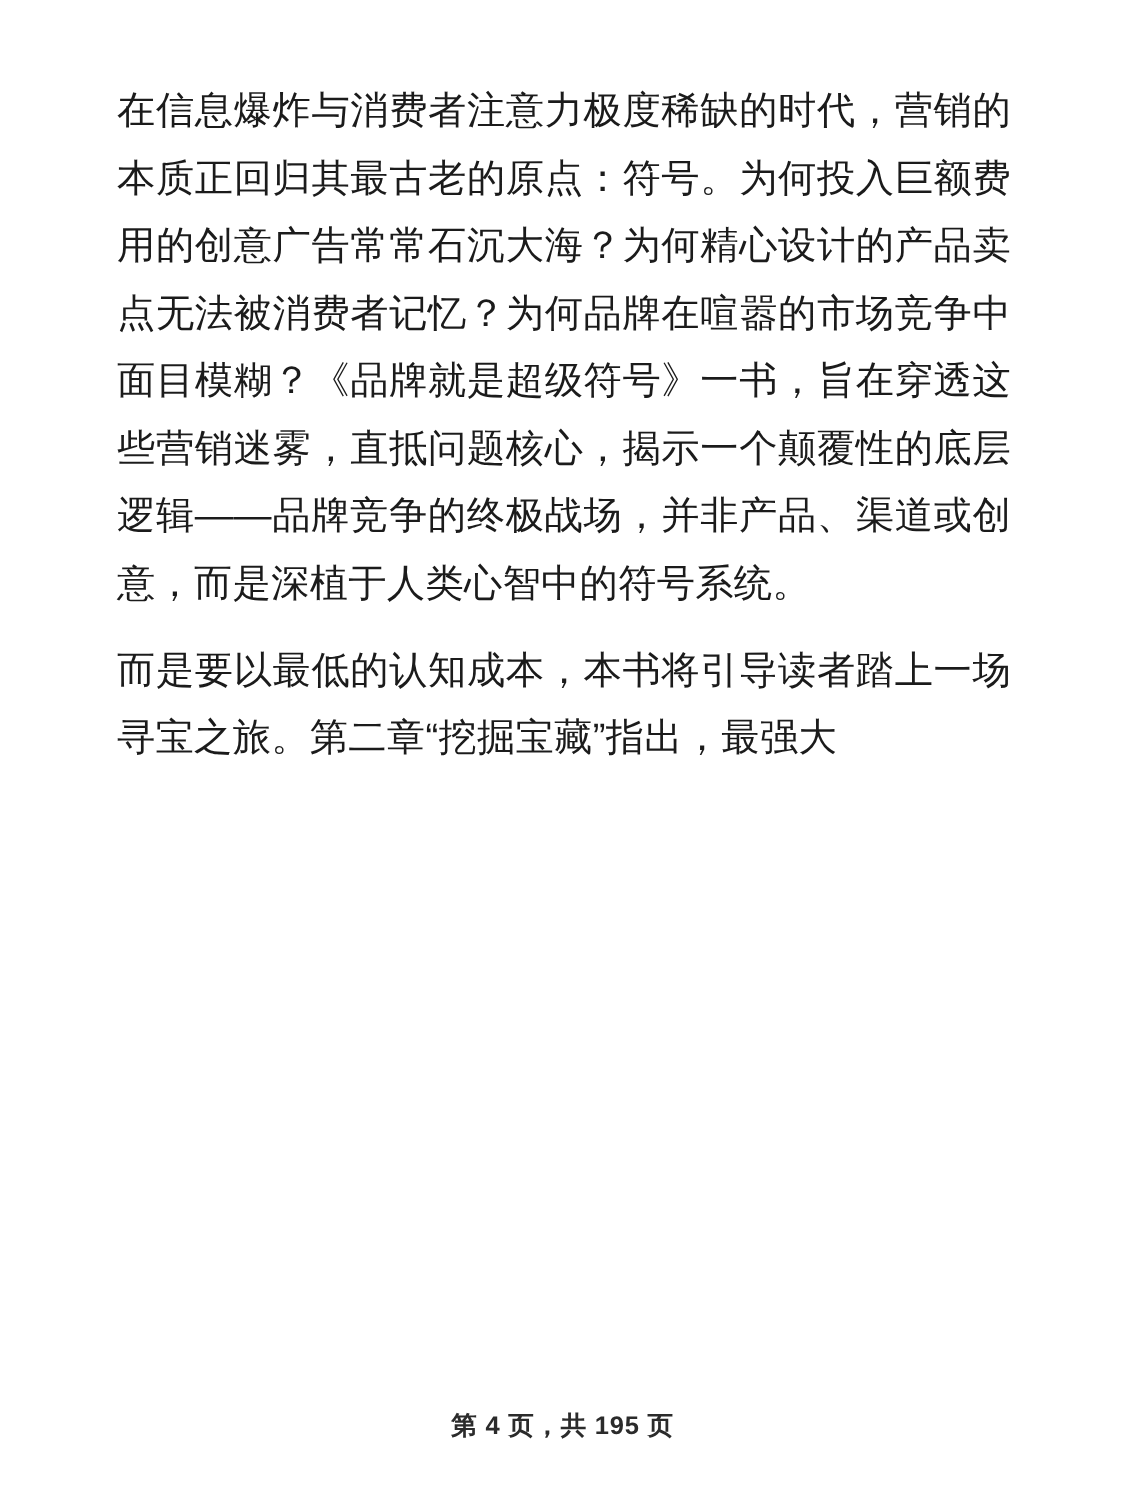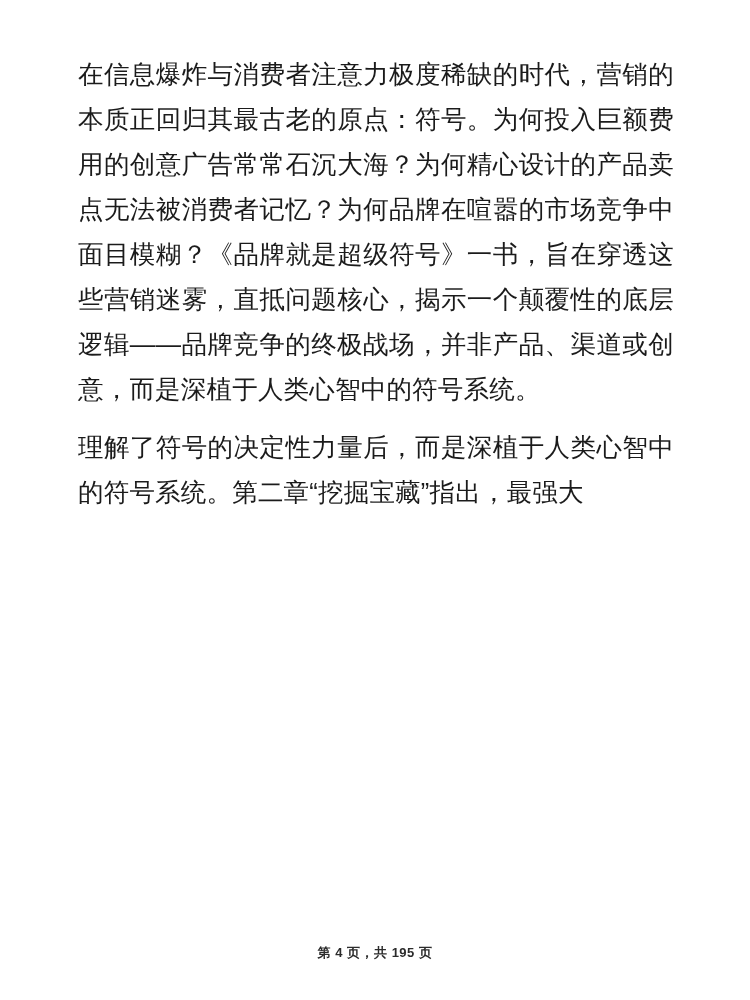--- a/index.html
+++ b/index.html
@@ -37,28 +37,28 @@
   }
   .para.last {
     margin-bottom: 0;
   }
   .footer {
     position: absolute;
     left: 0;
     right: 0;
     bottom: 14px;
     text-align: center;
-    font-size: 13px;
+    font-size: 17px;
     color: #2b2b2b;
     font-weight: 600;
     letter-spacing: 0.5px;
   }
 </style>
 </head>
 <body>
 
 <div class="page">
   <div class="body-text">
     <p class="para">在信息爆炸与消费者注意力极度稀缺的时代，营销的本质正回归其最古老的原点：符号。为何投入巨额费用的创意广告常常石沉大海？为何精心设计的产品卖点无法被消费者记忆？为何品牌在喧嚣的市场竞争中面目模糊？《品牌就是超级符号》一书，旨在穿透这些营销迷雾，直抵问题核心，揭示一个颠覆性的底层逻辑——品牌竞争的终极战场，并非产品、渠道或创意，而是深植于人类心智中的符号系统。</p>
-    <p class="para last">理解了符号的决定性力量后，而是深植于人类心智中的符号系统。第二章“挖掘宝藏”指出，最强大</p>
+    <p class="para last">而是要以最低的认知成本，本书将引导读者踏上一场寻宝之旅。第二章“挖掘宝藏”指出，最强大</p>
   </div>
   <div class="footer">第 4 页，共 195 页</div>
 </div>
 
 </body></html>

